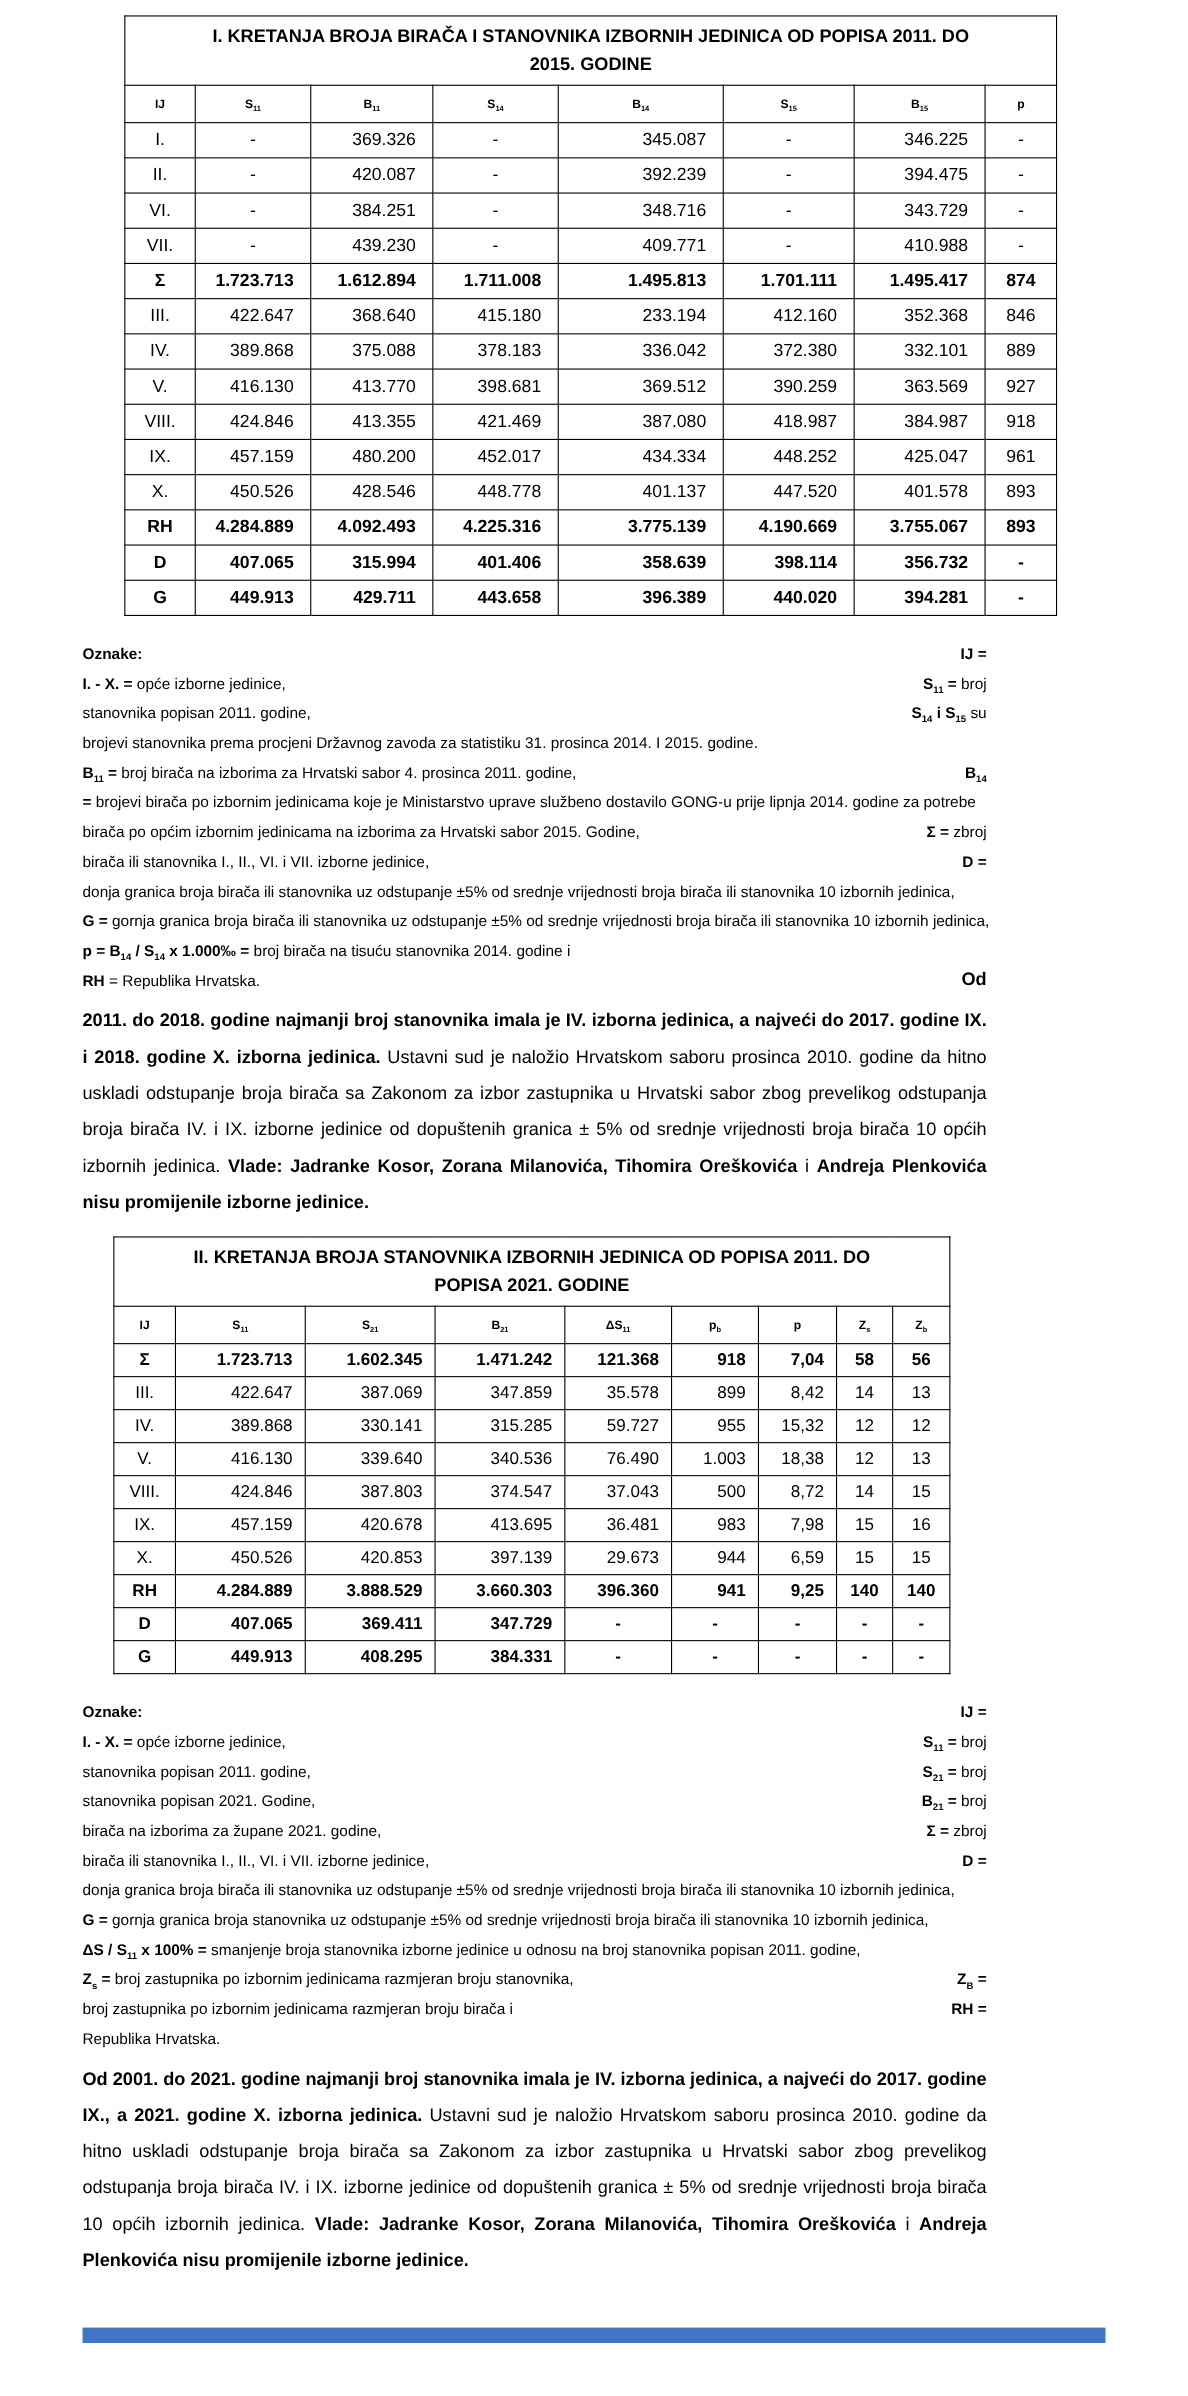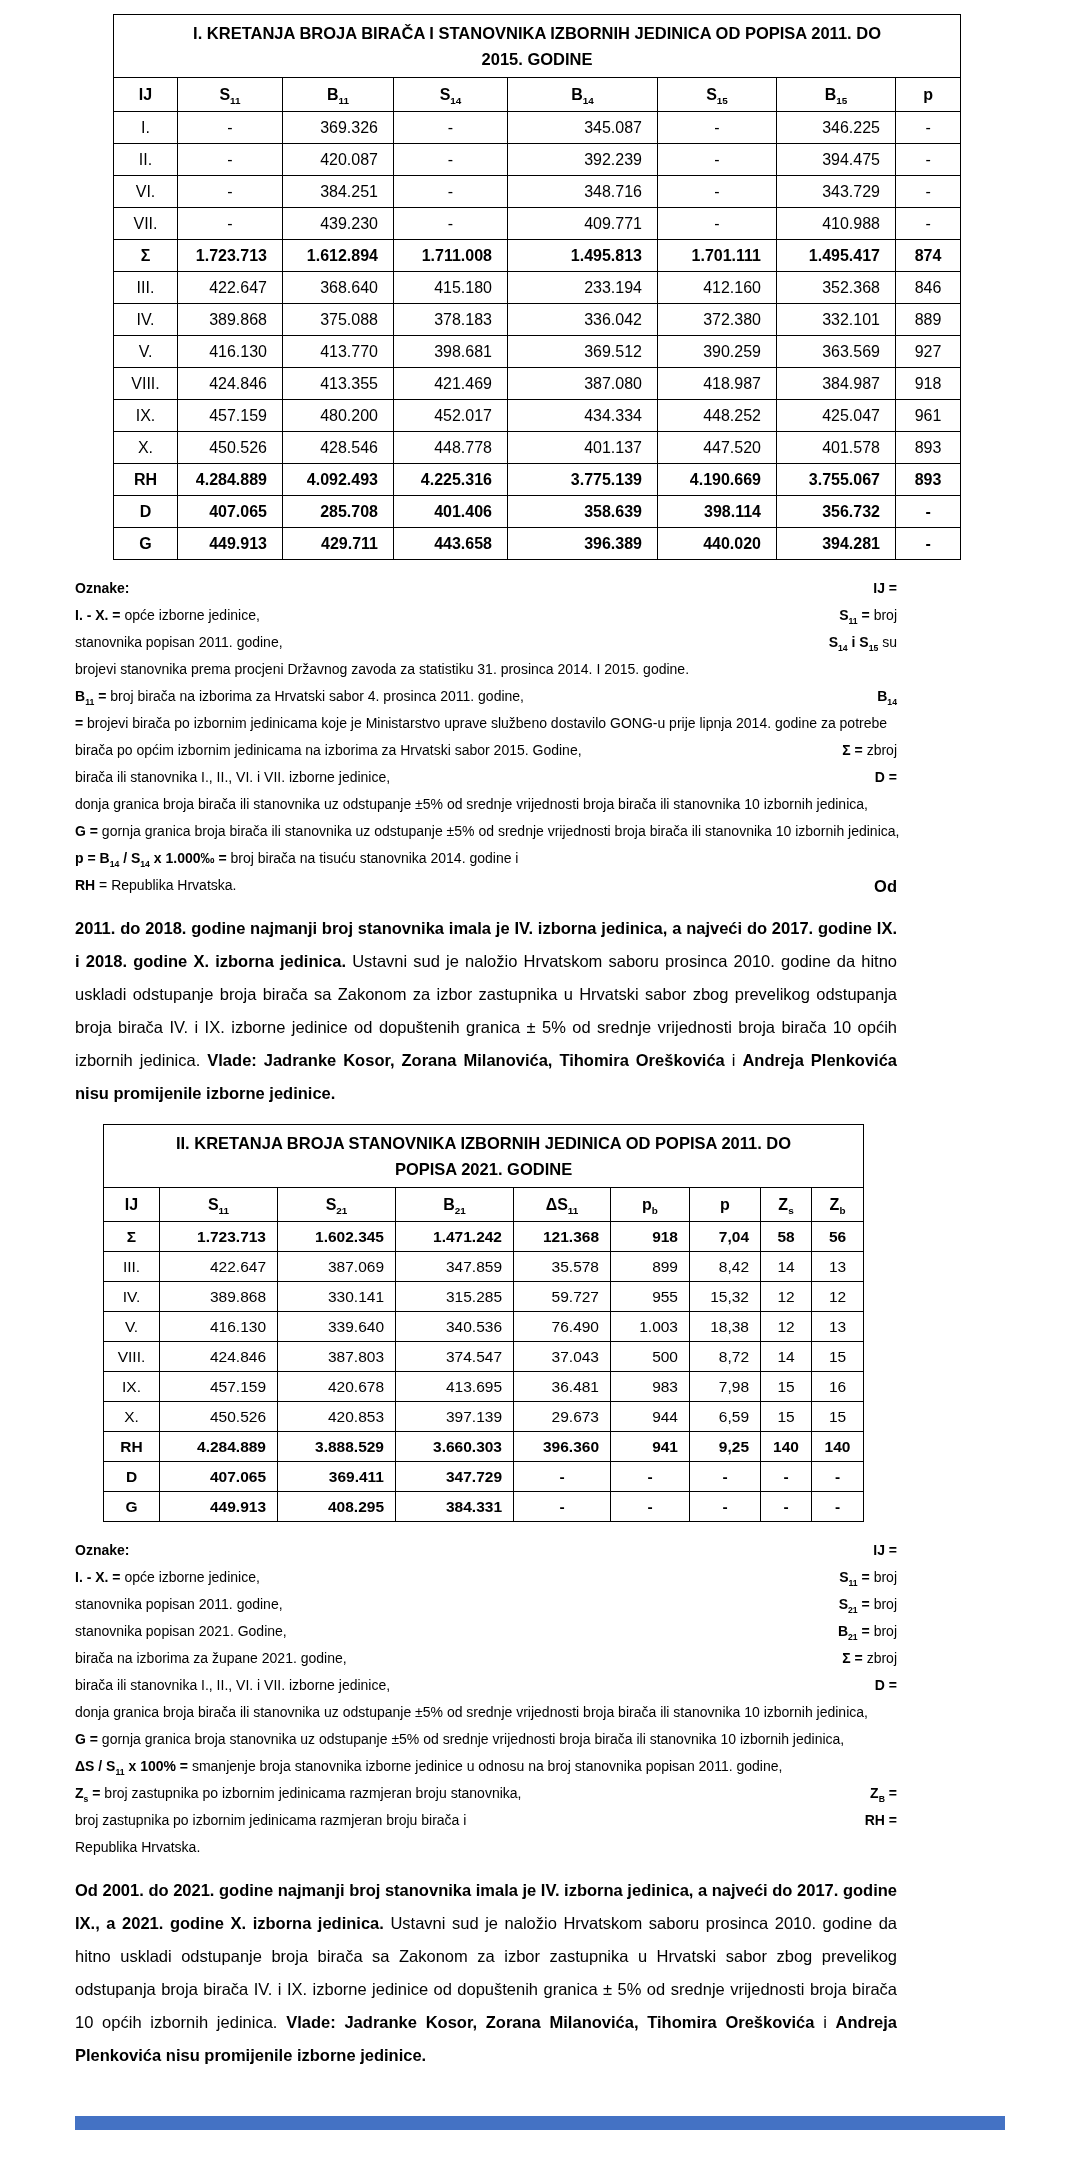--- a/index.html
+++ b/index.html
@@ -5,32 +5,32 @@
   *{box-sizing:border-box}
   html,body{margin:0;padding:0}
   body{width:1080px;background:#ffffff;color:#000;font-family:"Liberation Sans",sans-serif}
   .page{width:972px;min-height:2178px;padding:14px 75px 0 75px;position:relative}
 
   table{border-collapse:collapse;table-layout:fixed}
   th,td{border:1.5px solid #000;overflow:hidden}
   .t1{width:847px;margin-left:38px}
   .t2{width:760px;margin-left:28px;margin-top:14px}
   .title-cell{font-weight:bold;font-size:16.5px;text-align:center;padding:5px 60px;line-height:26px;height:60px}
-  tr.cols th{font-weight:bold;font-size:16px;height:34px;text-align:center;padding:0 2px}
+  tr.cols th{font-weight:bold;font-size:11px;height:34px;text-align:center;padding:0 2px}
   tbody td{font-size:16px;height:32px;padding:0 3px}
   .t2 tbody td{font-size:15.5px;height:30px}
   td.r{text-align:right;padding-right:15px}
   .t2 td.r{padding-right:11px}
   td.c{text-align:center}
   td.lbl{text-align:center}
   tr.bold td{font-weight:bold}
   sub{font-size:62%;line-height:0}
 
   .leg{margin-top:20px}
-  .leg-line{display:flex;justify-content:space-between;align-items:flex-start;height:27px;font-size:14px;white-space:nowrap}
+  .leg-line{display:flex;justify-content:space-between;align-items:center;height:27px;font-size:14px;white-space:nowrap}
   .leg-right{margin-left:14px}
   .tail-big .leg-right{font-size:16.5px}
 
   .para{font-size:16.5px;line-height:33px;text-align:justify;margin:8px 0 0 0}
   .p1{margin-bottom:14px}
 
   .bluebar{height:14px;width:930px;margin-top:44px;background:#4472C4}
 </style>
 </head>
 <body>
@@ -287,21 +287,21 @@
             <td class="r">3.755.067</td>
 
             <td class="c">893</td>
           </tr>
 
         <tr class="bold">
           <td class="lbl">D</td>
 
             <td class="r">407.065</td>
 
-            <td class="r">285.708</td>
+            <td class="r">315.994</td>
 
             <td class="r">401.406</td>
 
             <td class="r">358.639</td>
 
             <td class="r">398.114</td>
 
             <td class="r">356.732</td>
 
             <td class="c">-</td>

